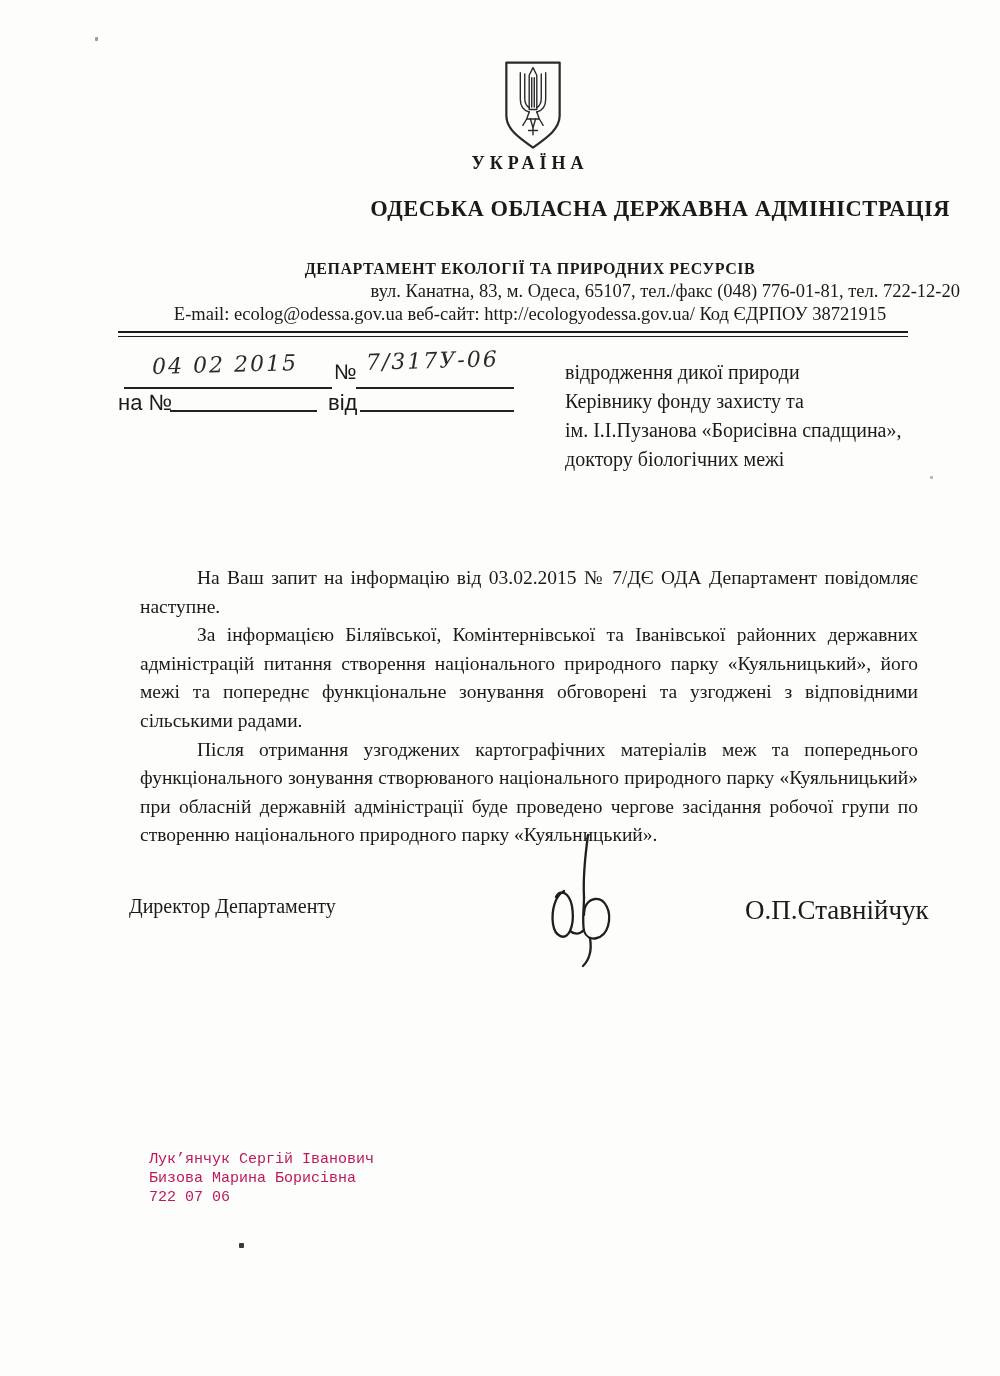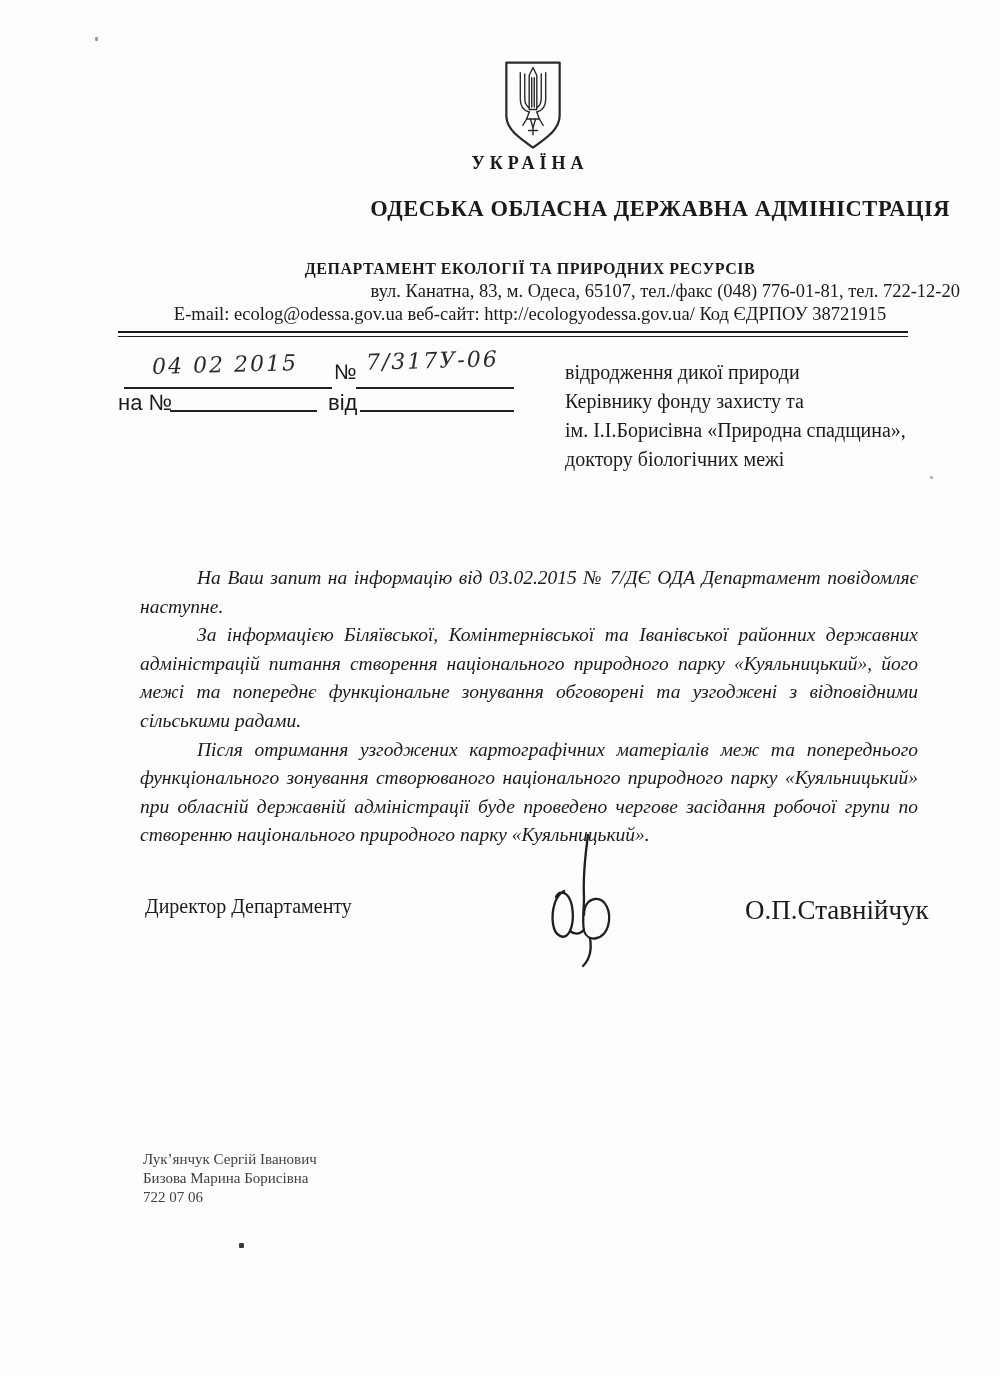--- a/index.html
+++ b/index.html
@@ -62,29 +62,29 @@
   .addressee{
     position:absolute;left:565px;top:358px;width:400px;
     font-size:20px;line-height:29px;
   }
   
   .body-text{
     position:absolute;left:140px;top:564px;width:778px;
     font-size:19.5px;line-height:28.6px;
     text-align:justify;
   }
-  .body-text p{margin:0;text-indent:57px;font-style:italic;}
+  .body-text p{margin:0;text-indent:57px;}
   
-  .sig-title{position:absolute;left:145px;top:895px;font-size:20px;}
+  .sig-title{position:absolute;left:129px;top:895px;font-size:20px;}
   .sig-name{position:absolute;left:745px;top:895px;font-size:27px;}
   .sig-scribble{position:absolute;left:518px;top:833px;width:125px;height:138px;}
   
   .footer{
-    position:absolute;left:143px;top:1150px;
-    font-size:15px;line-height:19px;color:#404040;
+    position:absolute;left:149px;top:1150px;
+    font-size:15px;line-height:19px;color:#be185d;font-family:Liberation Mono, monospace;
   }
   
   .speck{position:absolute;background:#555;border-radius:1px;}
   .speck-a{left:239px;top:1243px;width:5px;height:5px;background:#3a3a3a;}
   .speck-b{left:95px;top:37px;width:3px;height:4px;background:#9a9a9a;}
   .speck-c{left:930px;top:476px;width:3px;height:3px;background:#b5b5b5;}
 </style>
 </head>
 <body>
 
@@ -121,21 +121,21 @@
   <div class="uline ul-date"></div>
   <div class="uline ul-num"></div>
   <div class="lbl lbl-na">на №</div>
   <div class="lbl lbl-vid">від</div>
   <div class="uline ul-na"></div>
   <div class="uline ul-vid"></div>
 
   <div class="addressee">
     <div>відродження дикої природи</div>
     <div>Керівнику фонду захисту та</div>
-    <div>ім. І.І.Борисівна «Природна спадщина»,</div>
+    <div>ім. І.І.Пузанова «Борисівна спадщина»,</div>
     <div>доктору біологічних межі</div>
   </div>
 
   <div class="body-text">
     <p>На Ваш запит на інформацію від 03.02.2015 № 7/ДЄ ОДА Департамент повідомляє наступне.</p>
     <p>За інформацією Біляївської, Комінтернівської та Іванівської районних державних адміністрацій питання створення національного природного парку «Куяльницький», його межі та попереднє функціональне зонування обговорені та узгоджені з відповідними сільськими радами.</p>
     <p>Після отримання узгоджених картографічних матеріалів меж та попереднього функціонального зонування створюваного національного природного парку «Куяльницький» при обласній державній адміністрації буде проведено чергове засідання робочої групи по створенню національного природного парку «Куяльницький».</p>
   </div>
 
   <div class="sig-title">Директор Департаменту</div>

